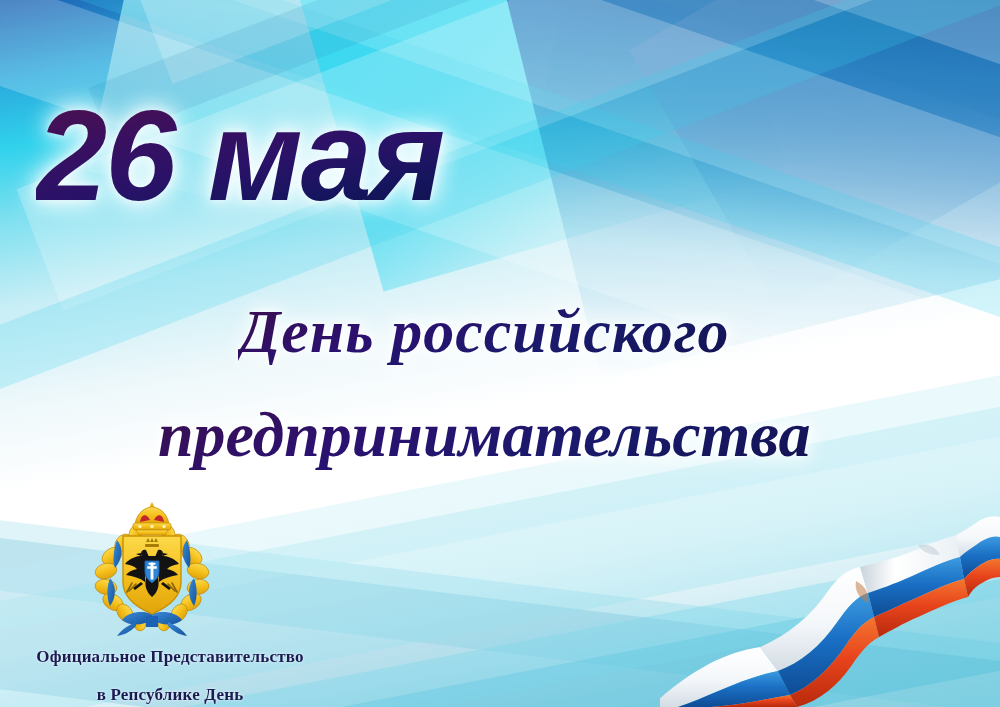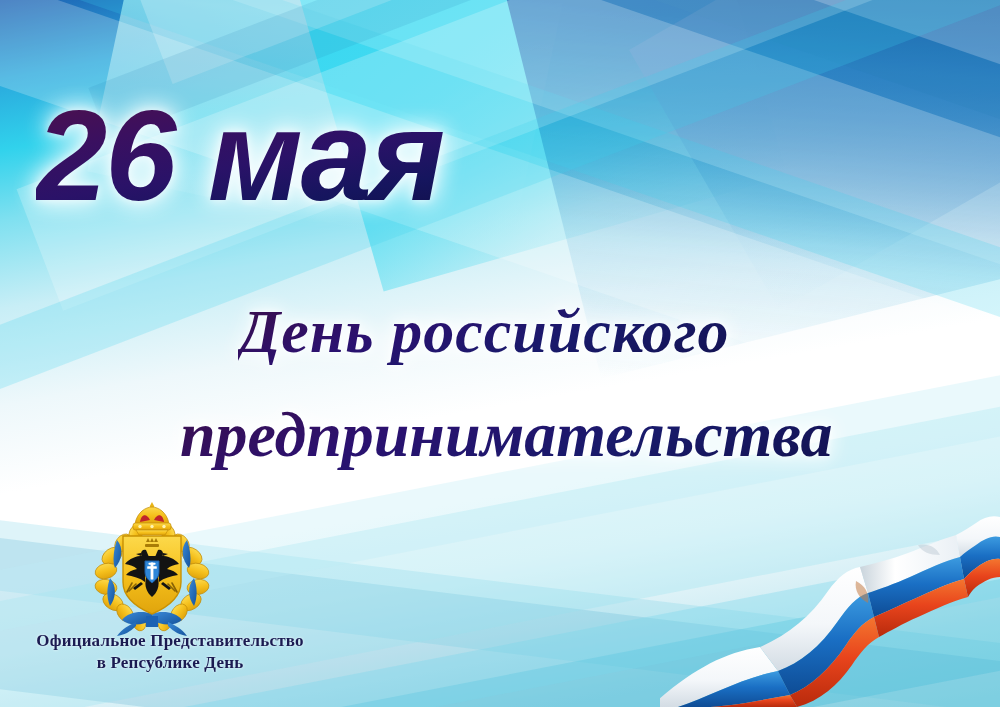--- a/index.html
+++ b/index.html
@@ -132,42 +132,42 @@
     -webkit-text-fill-color: transparent;
     filter: drop-shadow(0 0 10px rgba(255,255,255,0.98)) drop-shadow(0 0 3px rgba(255,255,255,0.9));
   }
   .script-1 {
     left: 238px;
     top: 296px;
     font-size: 62px;
     letter-spacing: 1px;
   }
   .script-2 {
-    left: 180px;
+    left: 158px;
     top: 398px;
     font-size: 64px;
     letter-spacing: 0px;
   }
 
   
   .credit {
     position: absolute;
     left: 0px;
     top: 630px;
     width: 340px;
     text-align: center;
     font-family: "Liberation Serif", "DejaVu Serif", serif;
     font-weight: 700;
     font-size: 17px;
     line-height: 1.32;
     color: #1b1b52;
     letter-spacing: .2px;
     text-shadow: 0 0 3px rgba(255,255,255,0.85);
   }
-  .credit div { white-space: nowrap; }
+  .credit div { white-space: nowrap; margin-top: 16px; }
 
   
   .emblem {
     position: absolute;
     left: 84px;
     top: 498px;
     width: 136px;
     height: 142px;
   }
   .emblem svg { display:block; width:100%; height:100%; }

